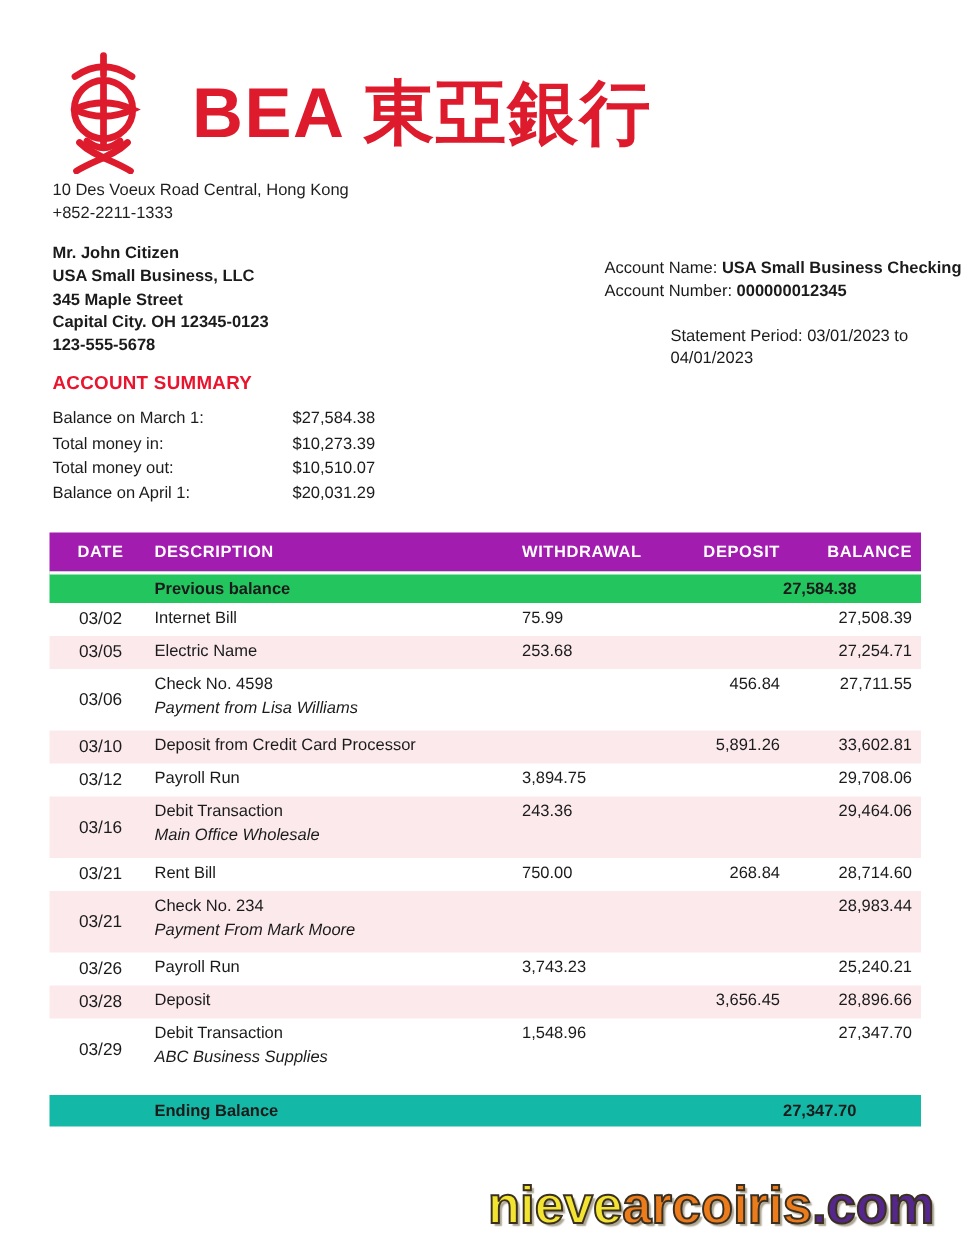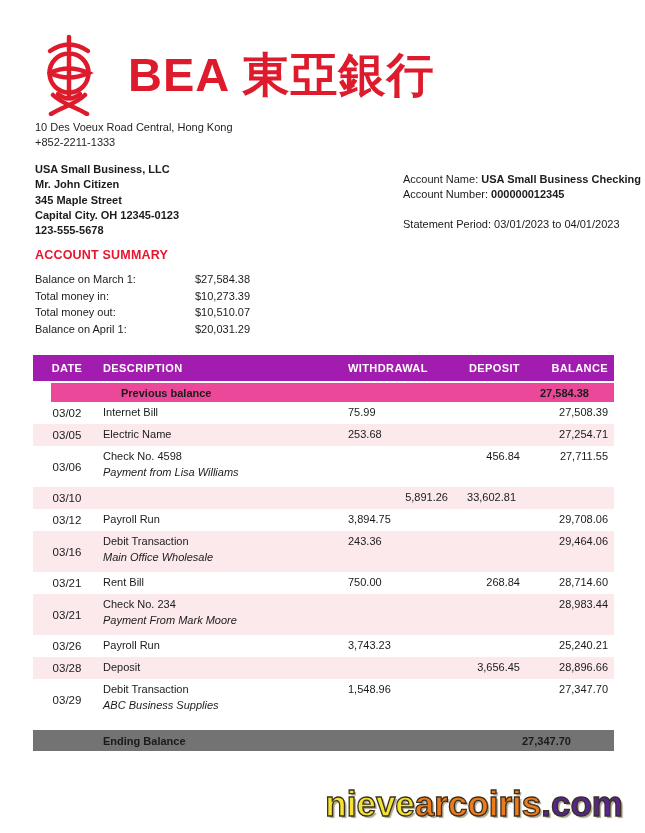--- a/index.html
+++ b/index.html
@@ -10,21 +10,21 @@
 
   
   #logo-row { left:38px; top:34px; display:flex; align-items:center; gap:28px; }
   #brand-text { font-size:47px; font-weight:600; color:#dd1b2c; letter-spacing:1px; white-space:nowrap; }
   #bank-address { left:35px; top:120px; font-size:11px; line-height:15px; color:#1f1f1f; }
 
   
   #customer-block { left:35px; top:162px; font-size:11px; font-weight:bold; line-height:15.3px; }
   #account-block { left:403px; top:172px; font-size:11px; line-height:15px; }
   #account-block .val { font-weight:bold; }
-  #statement-period { margin-top:15px; }
+  #statement-period { margin-top:15px;margin-left:44px; }
 
   
   #summary-title { left:35px; top:248px; font-size:12.5px; font-weight:bold; color:#e9142e; letter-spacing:.2px; }
   #summary-rows { left:35px; top:271px; font-size:11px; line-height:16.5px; width:300px; }
   .sum-row { display:flex; }
   .sum-label { width:160px; }
 
   
   #txn-table { left:33px; top:355px; width:581px; font-size:11px; }
   .grid-cols { display:grid; grid-template-columns:68px 244px 105px 72px 92px; }
@@ -78,22 +78,22 @@
     </svg>
     <div id="brand-text" style="color: rgb(221, 27, 44);">BEA 東亞銀行</div>
   </div>
 
   <div id="bank-address" class="abs">
     <div>10 Des Voeux Road Central, Hong Kong</div>
     <div>+852-2211-1333</div>
   </div>
 
   <div id="customer-block" class="abs">
+      <div>Mr. John Citizen</div>
       <div>USA Small Business, LLC</div>
-      <div>Mr. John Citizen</div>
       <div>345 Maple Street</div>
       <div>Capital City. OH 12345-0123</div>
       <div>123-555-5678</div>
     </div>
 
   <div id="account-block" class="abs">
       <div><span>Account Name: </span><span class="val">USA Small Business Checking</span></div>
       <div><span>Account Number: </span><span class="val">000000012345</span></div>
       <div id="statement-period"><span>Statement Period: </span><span>03/01/2023 to 04/01/2023</span></div>
     </div>
@@ -120,21 +120,21 @@
 
   <div id="txn-table" class="abs">
     <div id="txn-head" class="grid-cols" style="background: #a21caf;">
       <div class="h-date">DATE</div>
       <div class="h-desc">DESCRIPTION</div>
       <div class="h-wd">WITHDRAWAL</div>
       <div class="h-dep">DEPOSIT</div>
       <div class="h-bal">BALANCE</div>
     </div>
 
-    <div id="prev-row" class="grid-cols total-row" style="background: #ec4899; margin-left: 18px;">
+    <div id="prev-row" class="grid-cols total-row" style="background: #22c55e;">
       <div class="total-label">Previous balance</div>
       <div class="total-bal">27,584.38</div>
     </div>
 
     <div id="txn-body">
         <div class="grid-cols trow">
           <div class="c-date">03/02</div>
           <div class="c-desc">
             <div class="d1">Internet Bill</div>
           </div>
@@ -156,20 +156,23 @@
           <div class="c-desc">
             <div class="d1">Check No. 4598</div>
             <div class="d2">Payment from Lisa Williams</div>
           </div>
           <div class="c-wd"></div>
           <div class="c-dep">456.84</div>
           <div class="c-bal">27,711.55</div>
         </div>
         <div class="grid-cols trow shade">
           <div class="c-date">03/10</div>
+          <div class="c-desc">
+            <div class="d1">Deposit from Credit Card Processor</div>
+          </div>
           <div class="c-wd"></div>
           <div class="c-dep">5,891.26</div>
           <div class="c-bal">33,602.81</div>
         </div>
         <div class="grid-cols trow">
           <div class="c-date">03/12</div>
           <div class="c-desc">
             <div class="d1">Payroll Run</div>
           </div>
           <div class="c-wd">3,894.75</div>
@@ -230,21 +233,21 @@
             <div class="d2">ABC Business Supplies</div>
           </div>
           <div class="c-wd">1,548.96</div>
           <div class="c-dep"></div>
           <div class="c-bal">27,347.70</div>
         </div>
       </div>
 
     <div id="table-gap"></div>
 
-    <div id="ending-row" class="grid-cols total-row" style="background: #737373;">
+    <div id="ending-row" class="grid-cols total-row" style="background: #14b8a6;">
       <div class="total-label">Ending Balance</div>
       <div class="total-bal">27,347.70</div>
     </div>
   </div>
 
   <div id="watermark" class="abs"><span style="color: rgb(243, 228, 49);">nieve</span><span style="color: rgb(236, 123, 28);">arcoiris</span><span style="color: rgb(85, 38, 139);">.com</span></div>
 
 </div>
 
 </body></html>

